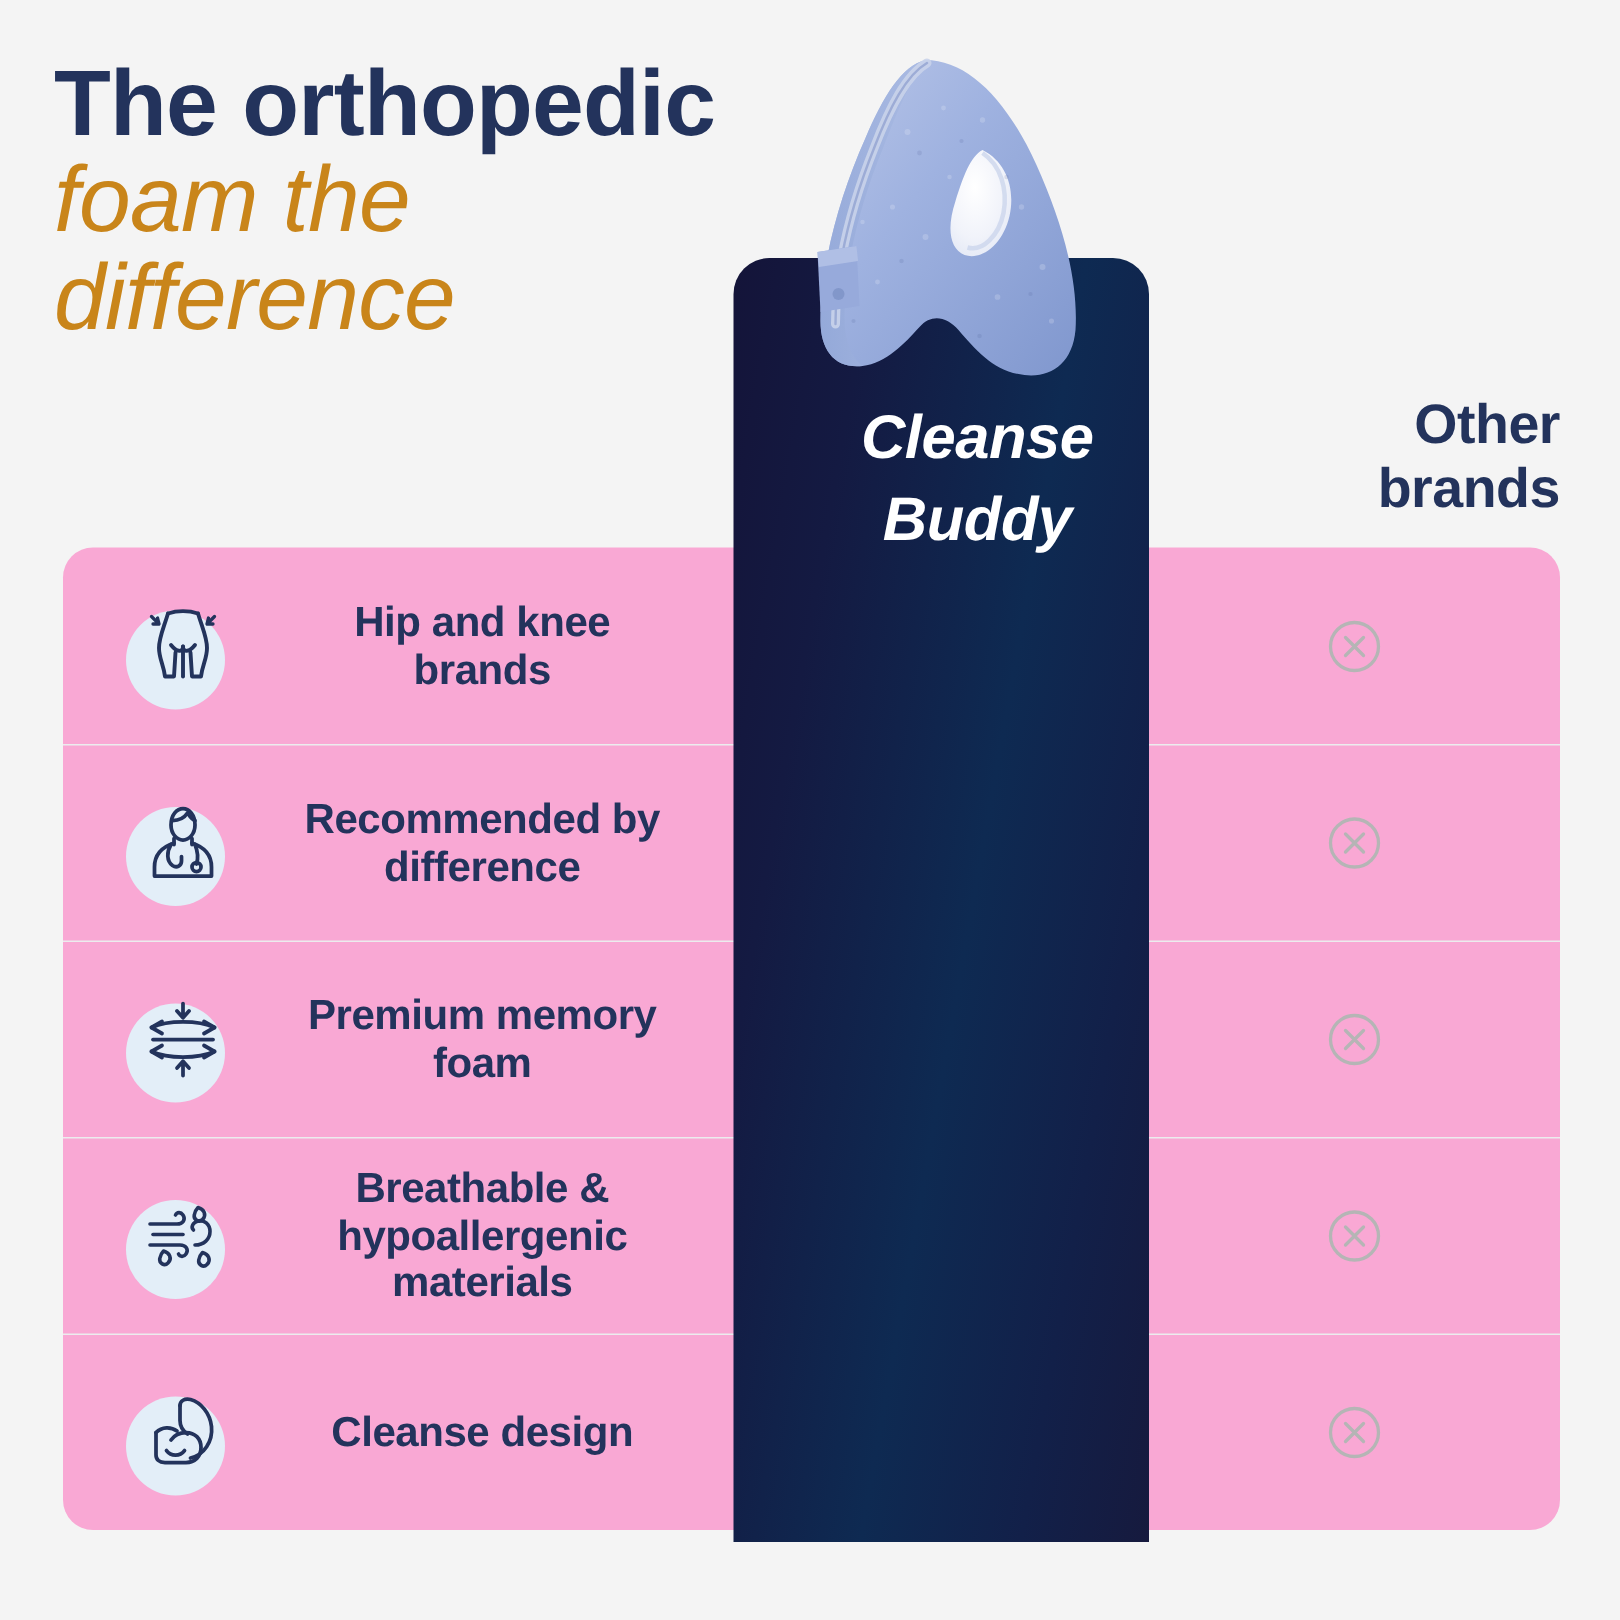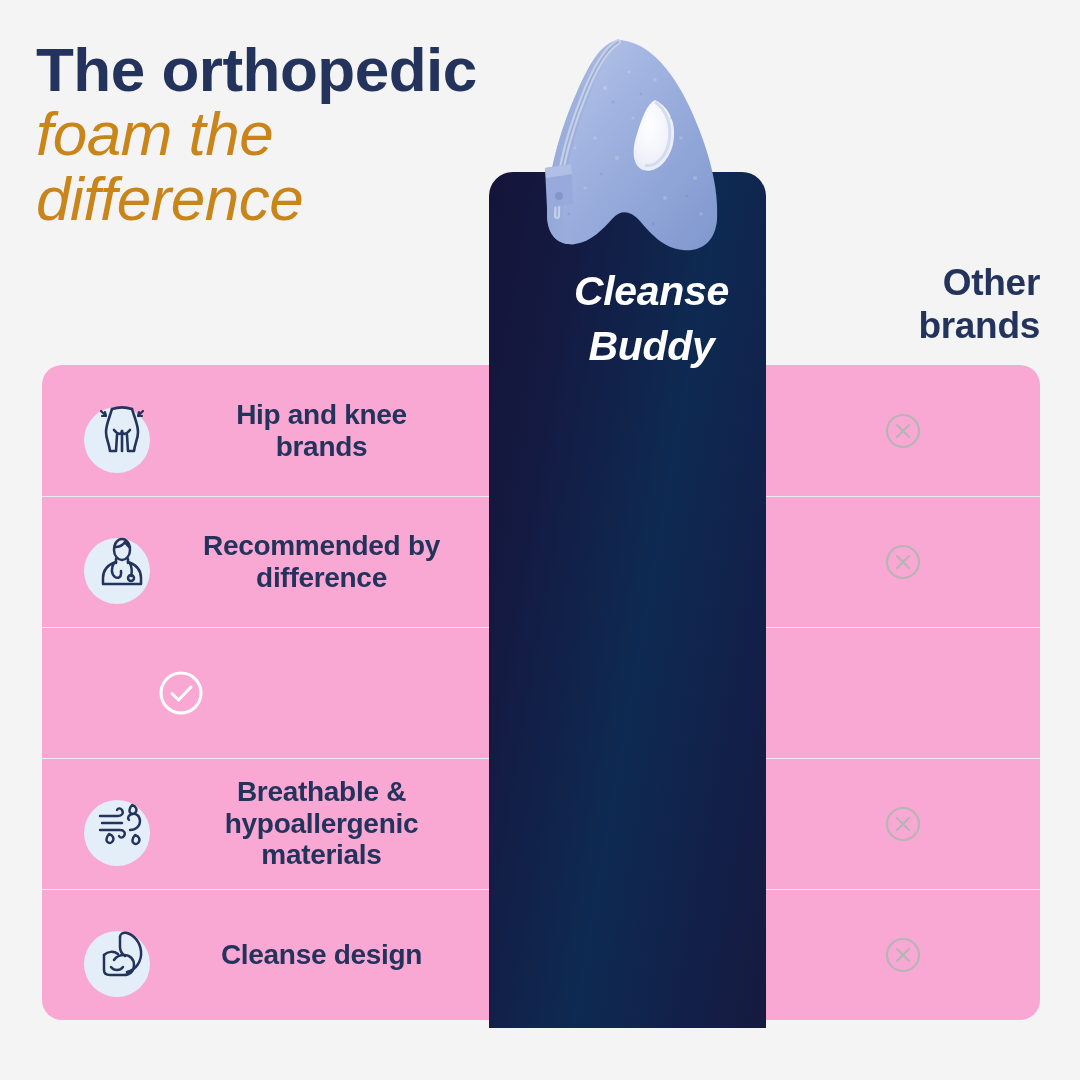--- a/index.html
+++ b/index.html
@@ -342,20 +342,40 @@
     </div>
     <div class="mark-cell other">
       <svg class="x-mark" width="44" height="44" viewBox="0 0 44 44" fill="none" stroke="#b5b5b5" stroke-width="2.2" stroke-linecap="round">
         <circle cx="22" cy="22" r="16"></circle>
           <path d="M16 16 L 28 28 M28 16 L 16 28"></path>
       </svg>
     </div>
   </div>
 
   <div class="cmp-row">
+    <div class="feature-cell">
+      <div class="feat-icon">
+        <div class="disc"></div>
+        <svg width="60" height="60" viewBox="0 0 60 60" fill="none" stroke="#23335c" stroke-width="2.5" stroke-linecap="round" stroke-linejoin="round">
+          <path d="M30 6 L 30 15 M26 11 L 30 15.5 L 34 11"></path>
+          <path d="M30 54 L 30 45 M26 49 L 30 44.5 L 34 49"></path>
+          <path d="M9 22 C 20 17, 40 17, 51 22"></path>
+          <path d="M9 22 L 16 18 M9 22 L 16 26"></path>
+          <path d="M51 22 L 44 18 M51 22 L 44 26"></path>
+          <path d="M10 30 L 50 30"></path>
+          <path d="M9 38 C 20 43, 40 43, 51 38"></path>
+          <path d="M9 38 L 16 34 M9 38 L 16 42"></path>
+          <path d="M51 38 L 44 34 M51 38 L 44 42"></path>
+        </svg>
+      </div>
+      <div class="feat-label">
+        <span>Premium memory</span><br>
+        <span>foam</span>
+      </div>
+    </div>
     <div class="mark-cell brand">
       <svg class="check-mark" width="54" height="54" viewBox="0 0 54 54" fill="none" stroke="#ffffff" stroke-width="3" stroke-linecap="round" stroke-linejoin="round">
         <circle cx="27" cy="27" r="20"></circle>
           <path d="M18 27.5 L 24.5 34 L 37 21"></path>
       </svg>
     </div>
     <div class="mark-cell other">
       <svg class="x-mark" width="44" height="44" viewBox="0 0 44 44" fill="none" stroke="#b5b5b5" stroke-width="2.2" stroke-linecap="round">
         <circle cx="22" cy="22" r="16"></circle>
           <path d="M16 16 L 28 28 M28 16 L 16 28"></path>

